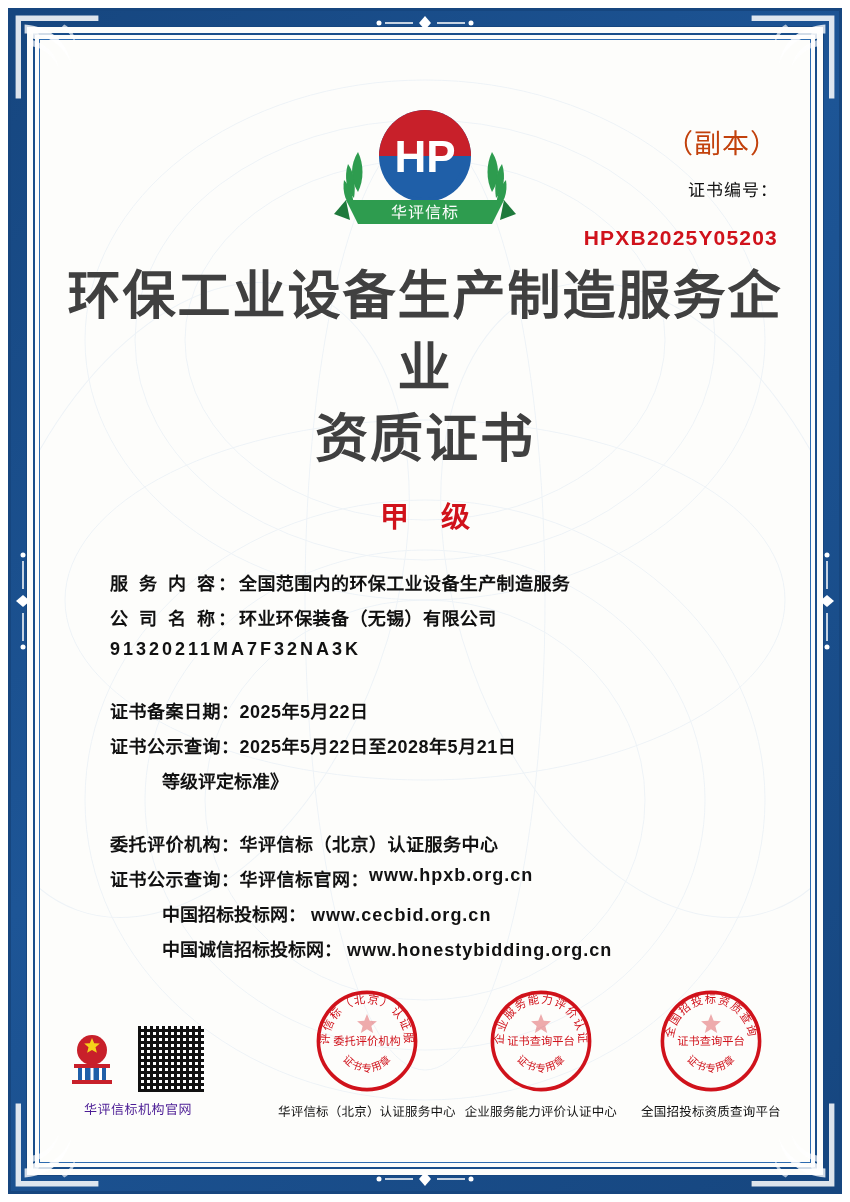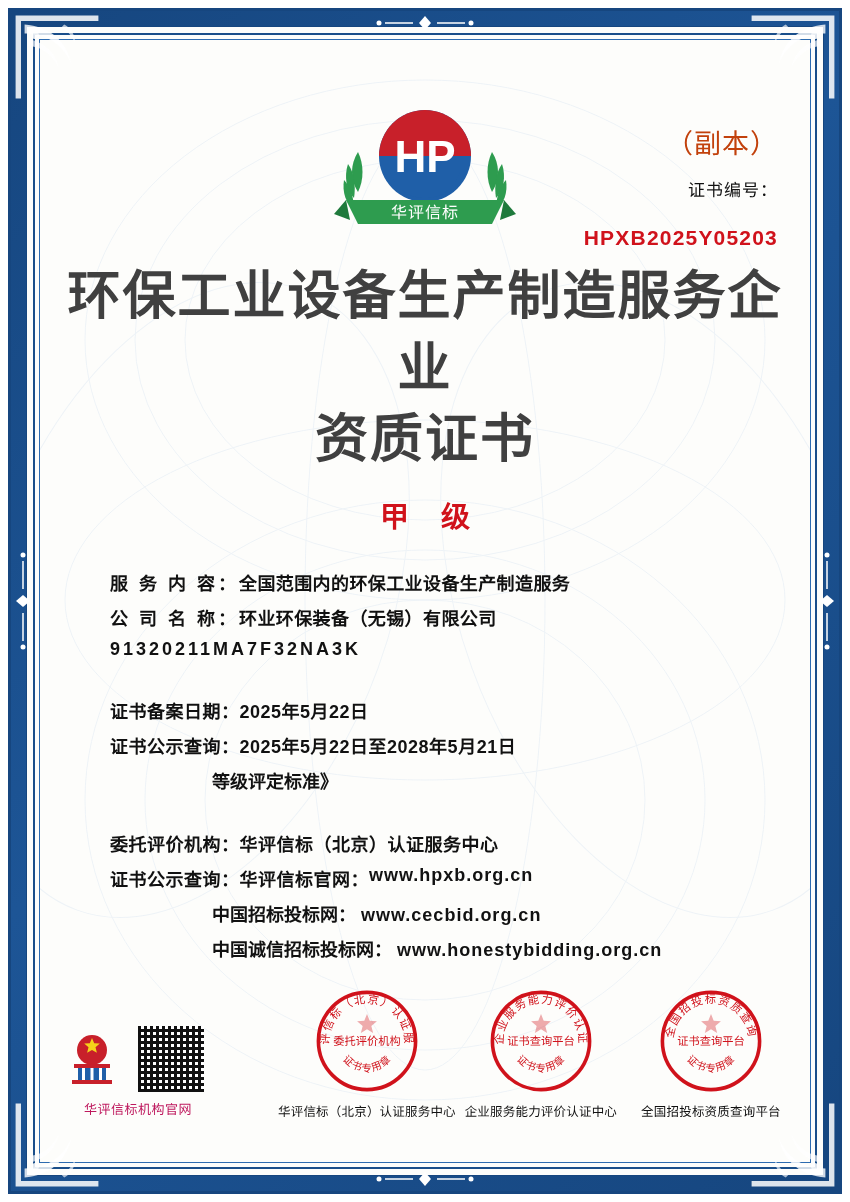--- a/index.html
+++ b/index.html
@@ -175,21 +175,21 @@
   .f-row2 {
     display: flex;
     align-items: flex-start;
     margin-bottom: 9px;
     font-weight: bold;
     font-size: 18px;
   }
   .f-label2 { white-space: nowrap; letter-spacing: .5px; }
   .f-value2 { letter-spacing: .5px; }
   .f-cont {
-    margin-left: 102px;
+    margin-left: 52px;
     font-weight: bold;
     font-size: 18px;
     margin-bottom: 9px;
   }
   .link { color: #111111; letter-spacing: 1px; }
 
   
   .footer {
     position: absolute;
     left: 0;
@@ -216,21 +216,21 @@
       repeating-linear-gradient(90deg,  #111 0 3px, transparent 3px 6px);
     background-color: #fff;
   }
   .qr-cap {
     position: absolute;
     left: 12px;
     bottom: 26px;
     width: 160px;
     text-align: center;
     font-size: 13px;
-    color: #be185d;
+    color: #4c1d95;
     letter-spacing: .5px;
   }
 
   .stamps {
     position: absolute;
     left: 232px;
     right: 8px;
     bottom: 24px;
     display: flex;
     justify-content: space-between;

